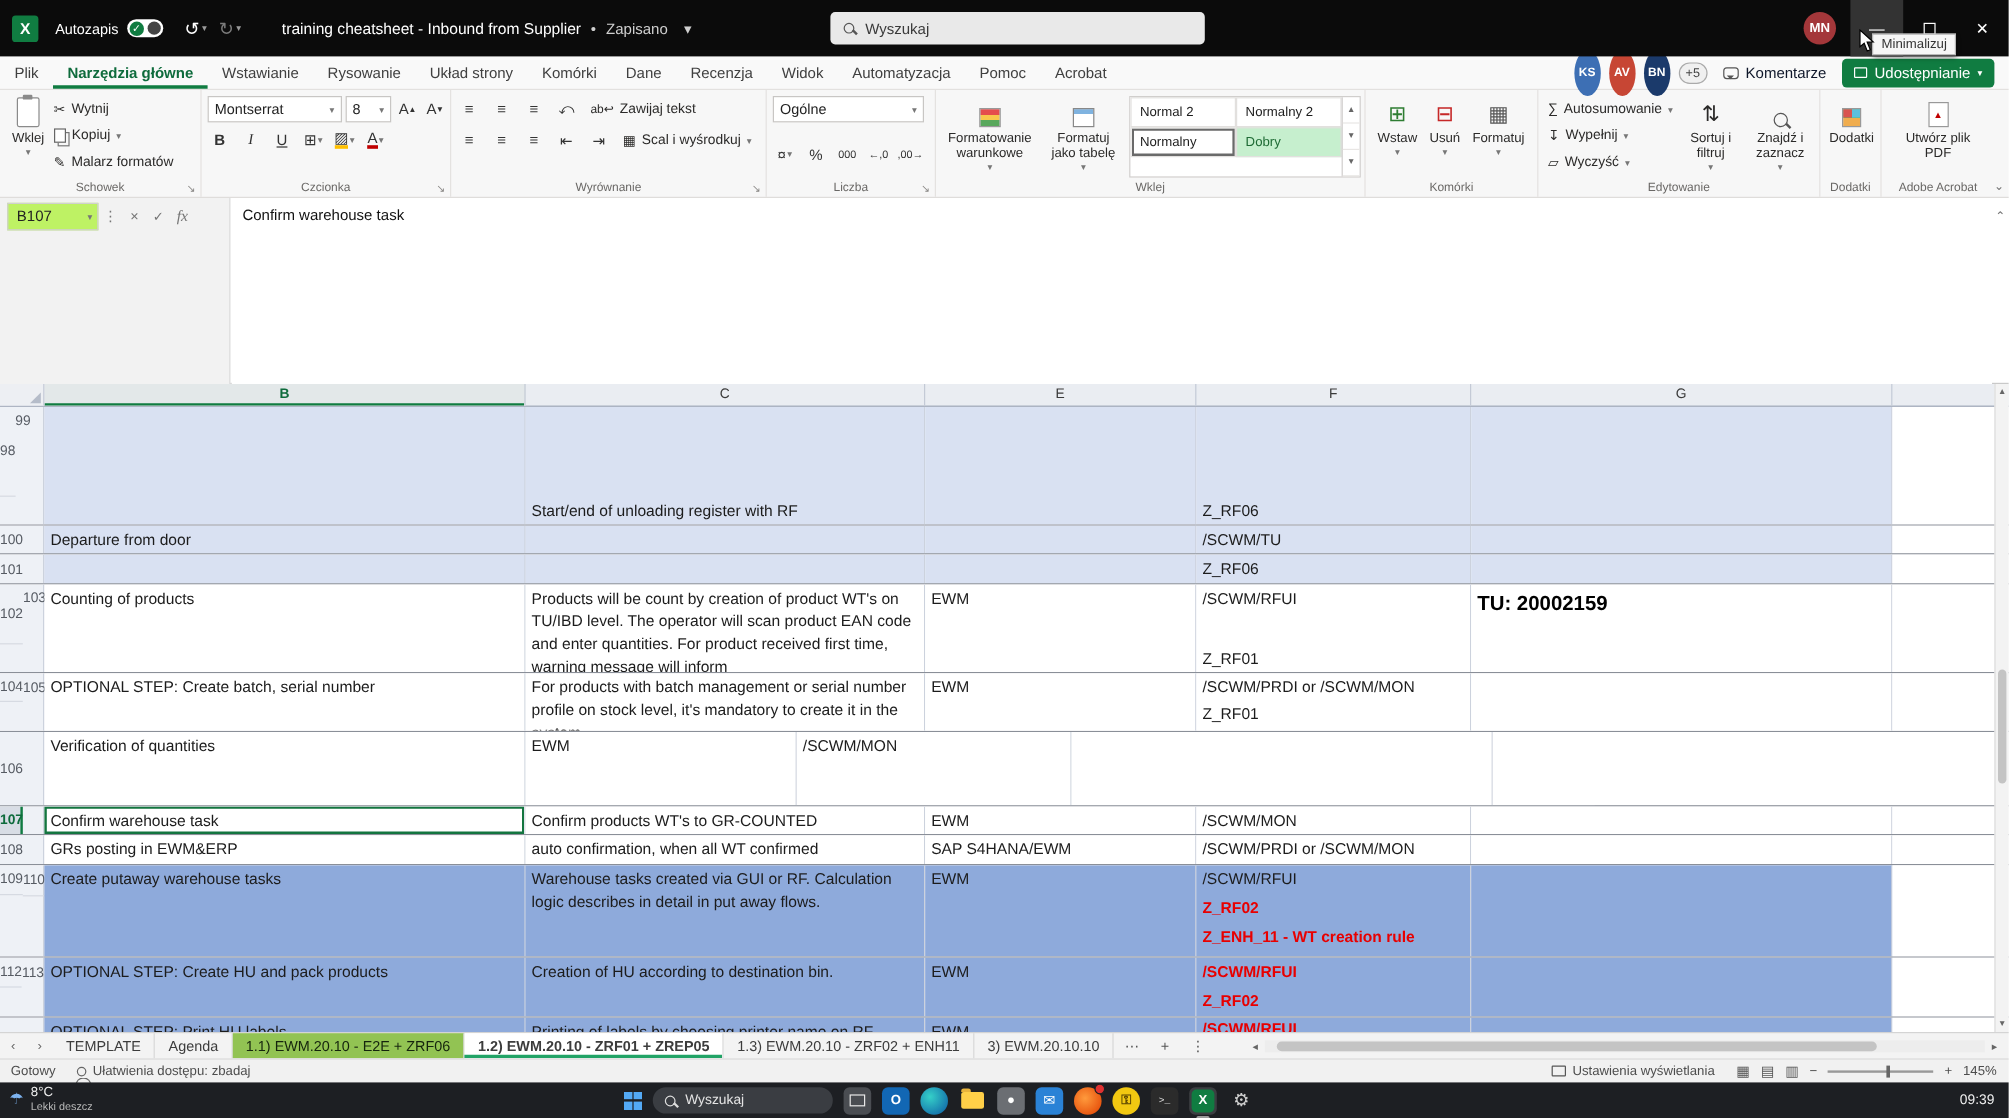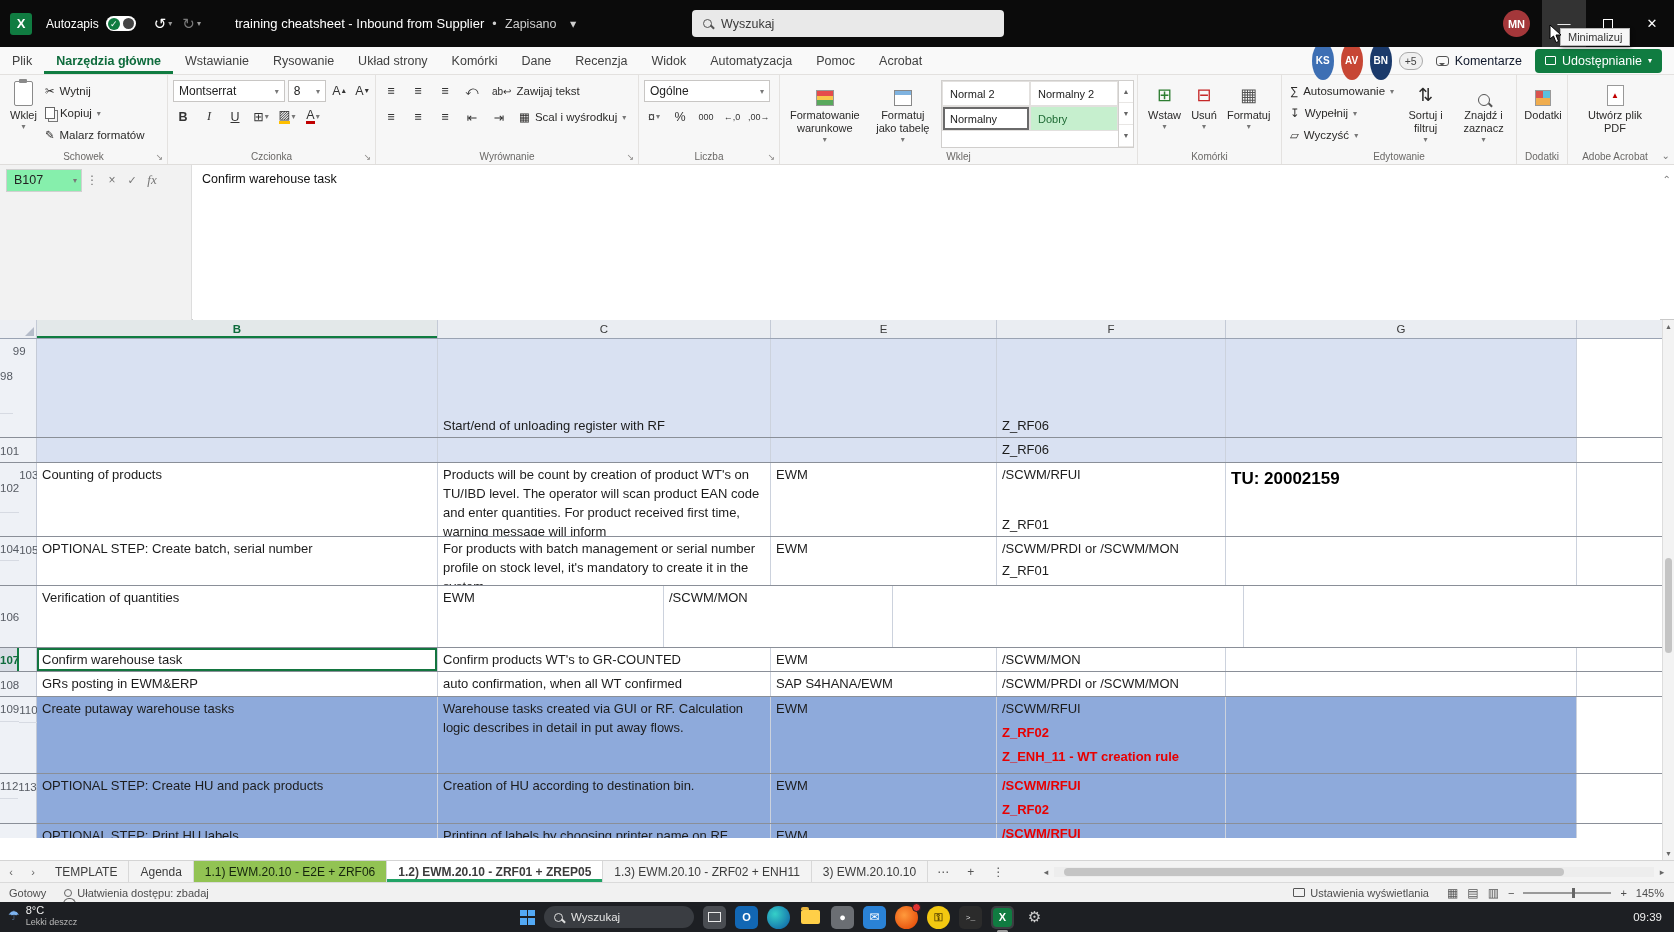--- a/index.html
+++ b/index.html
@@ -66,21 +66,21 @@
   .galcell.selected { box-shadow:inset 0 0 0 2px #6a6a6a; }
   .galcell.good { background:#C6EFCE; color:#1F6B35; }
   .galarrows { width:15px; display:flex; flex-direction:column; border-left:1px solid #d0cecc; }
   .galarrows span { flex:1; display:flex; align-items:center; justify-content:center; font-size:7px; color:#666; border-bottom:1px solid #e8e6e4; }
   .ribcollapse { position:absolute; right:4px; bottom:3px; font-size:10px; color:#777; }
 
   
   .fbar { position:absolute; top:165px; left:0; width:1674px; height:155px; background:#fff; border-bottom:1px solid #c9c9c9; z-index:2; }
   .fb-left { position:absolute; left:0; top:0; width:192px; height:155px; background:#f2f2f2; border-right:1px solid #ddd; }
   .fb-top { display:flex; align-items:center; height:30px; }
-  .namebox { width:76px; height:23px; margin-left:6px; background:#86efac; border:1px solid #d0d0d0; display:flex; align-items:center; font-size:12.5px; color:#222; padding:0 4px 0 7px; justify-content:space-between;text-align:center; }
+  .namebox { width:76px; height:23px; margin-left:6px; background:#bef264; border:1px solid #d0d0d0; display:flex; align-items:center; font-size:12.5px; color:#222; padding:0 4px 0 7px; justify-content:space-between;text-align:center; }
   .fbtn { width:20px; text-align:center; color:#767676; font-size:12px; }
   .fx { font-family:"Liberation Serif",serif; font-style:italic; font-size:13px; }
   .fb-content { position:absolute; left:193px; top:0; right:14px; height:155px; background:#fff; font-size:12.5px; color:#111; padding:7px 9px; }
   .fb-collapse { position:absolute; right:3px; top:9px; font-size:10px; color:#777; }
 
   
   .gridwrap { position:absolute; top:320px; left:0; width:1674px; height:540px; overflow:hidden; background:#fff; }
   .colhdr { display:flex; height:19px; background:#EAEDF2; border-bottom:1px solid #9aa3b3; font-size:11.5px; color:#3a3a3a; }
   .corner { width:37px; border-right:1px solid #c4cad6; position:relative; background:#EDEFF3; flex:none; }
   .corner::after { content:""; position:absolute; right:2px; bottom:2px; border-left:9px solid transparent; border-bottom:9px solid #b5bcc9; }
@@ -309,21 +309,21 @@
             <span>Scal i wyśrodkuj</span>
             <span class="dda">▾</span>
           </span>
       </div>
     </div>
     <div class="rg-label">Wyrównanie</div>
     <div class="rg-launch">↘</div>
   </div>
 
   <div class="rgroup" style="width:141px">
-    <div class="col" style="gap:4px">
+    <div class="col" style="gap:16px">
       <div class="combo" style="width:126px; justify-content:space-between">
           <span>Ogólne</span>
           <span class="dda">▾</span>
         </div>
       <div style="display:flex; gap:6px; align-items:center">
         <span class="mini">¤<span class="dda">▾</span></span>
         <span class="mini">%</span>
         <span class="mini" style="font-size:9px">000</span>
         <span class="mini" style="font-size:9px">←,0</span>
         <span class="mini" style="font-size:9px">,00→</span>
@@ -481,20 +481,33 @@
     <div class="cell cB"></div>
     <div class="cell cC va-b">Start/end of unloading register with RF</div>
     <div class="cell cE"></div>
     <div class="cell cF">
         <span class="flb">Z_RF06</span>
       </div>
     <div class="cell cG"></div>
     <div class="cell cH"></div>
   </div>
 
+  <div class="band lgt" style="height:24px">
+    <div class="gut">
+        <div class="rn" style="height:24px">100</div>
+      </div>
+    <div class="cell cB">Departure from door</div>
+    <div class="cell cC"></div>
+    <div class="cell cE"></div>
+    <div class="cell cF">
+        <span class="fl t2">/SCWM/TU</span>
+      </div>
+    <div class="cell cG"></div>
+    <div class="cell cH"></div>
+  </div>
 
   <div class="band lgt" style="height:25px">
     <div class="gut">
         <div class="rn" style="height:25px">101</div>
       </div>
     <div class="cell cB"></div>
     <div class="cell cC"></div>
     <div class="cell cE"></div>
     <div class="cell cF">
         <span class="fl t2">Z_RF06</span>

